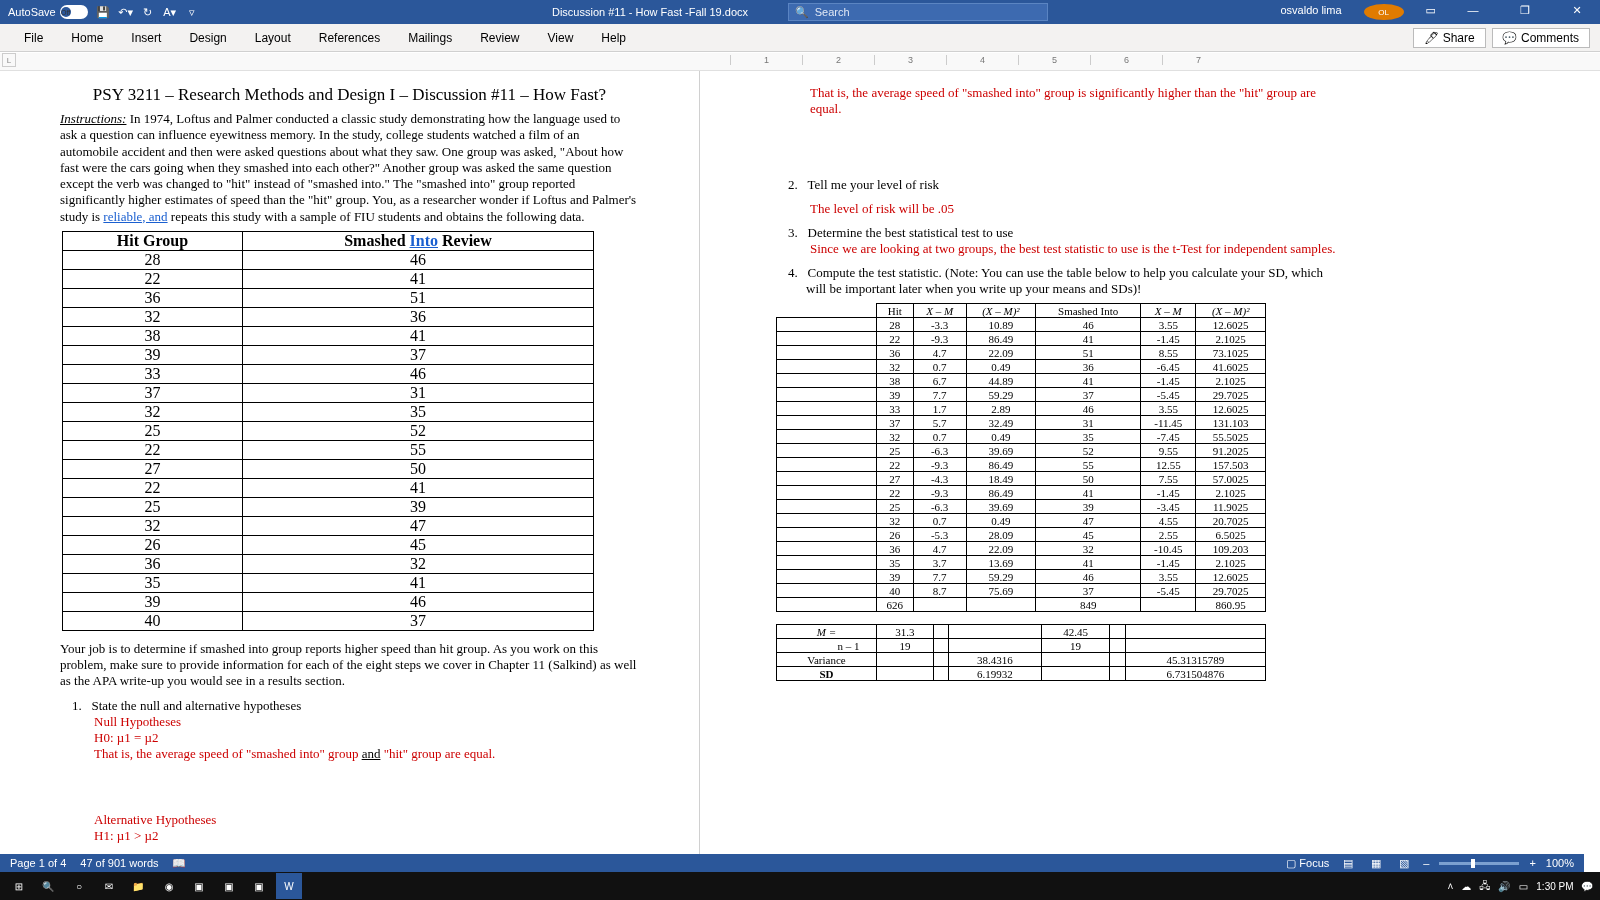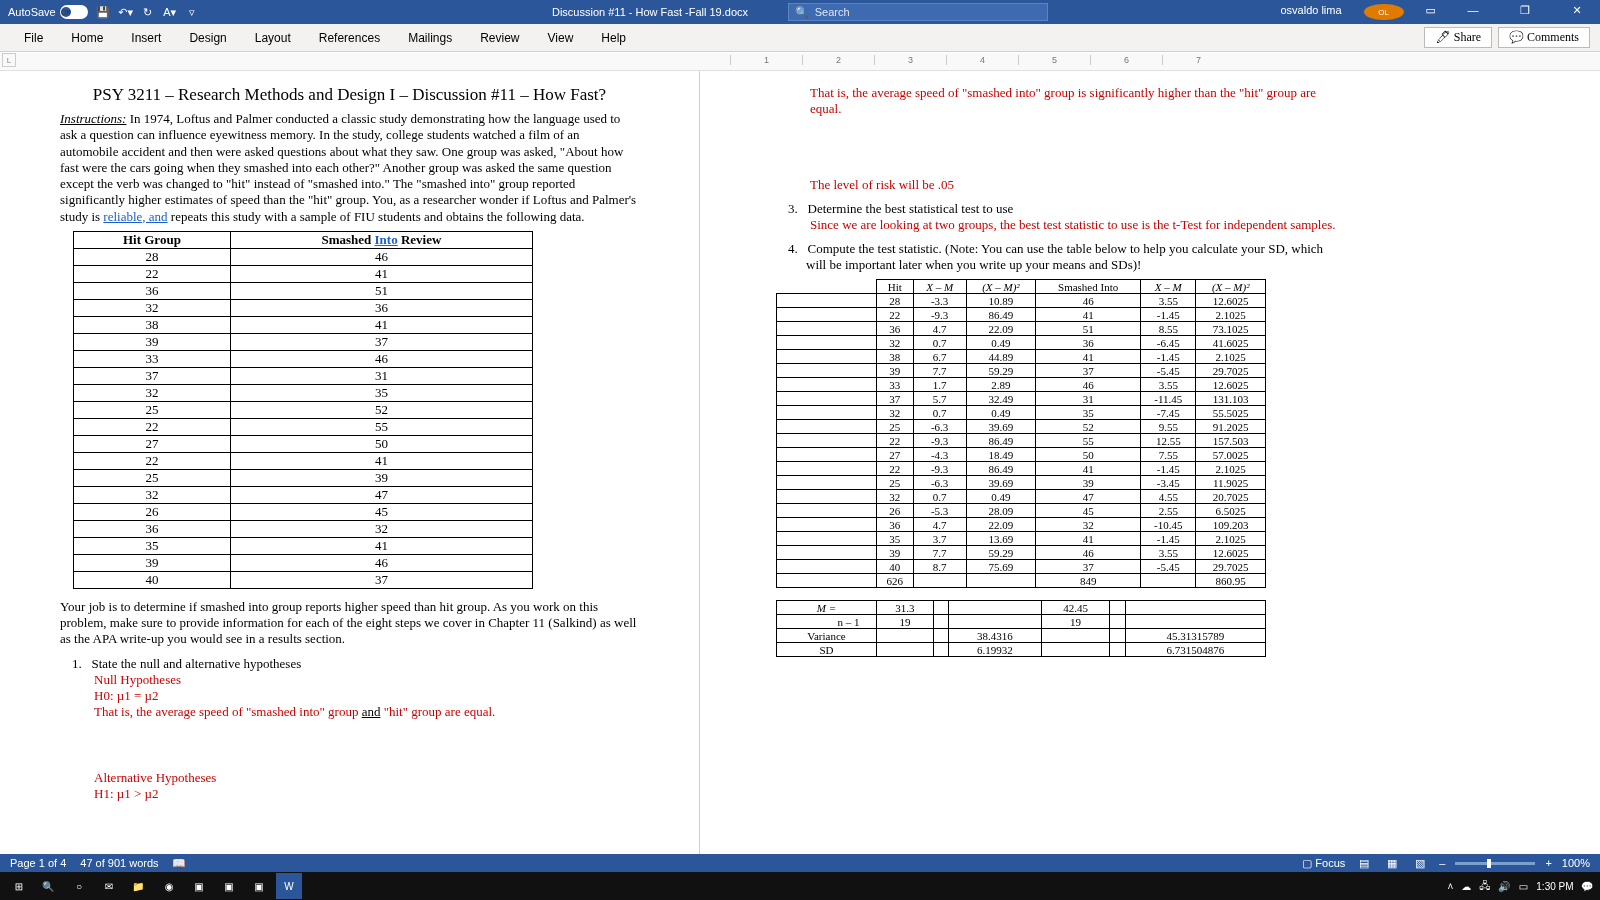--- a/index.html
+++ b/index.html
@@ -12,42 +12,42 @@
 .qat-icon { width:16px; height:16px; display:flex; align-items:center; justify-content:center; }
 .title-center { position:absolute; left:50%; transform:translateX(-50%); display:flex; align-items:center; gap:40px; }
 .doctitle { font-size:11px; }
 .searchbar { width:260px; height:18px; background:#3d6ab0; border:1px solid #5b85c2; display:flex; align-items:center; padding:0 6px; gap:6px; color:#e0e8f5; }
 .title-right { margin-left:auto; display:flex; align-items:flex-start; gap:22px; }
 .avatar { width:40px; height:16px; border-radius:50%; background:#e07b00; color:#fff; font-size:8px; display:flex; align-items:center; justify-content:center; }
 .win-btn { width:30px; display:flex; justify-content:center; cursor:pointer; }
 .ribbon { height:28px; background:#f3f2f1; border-bottom:1px solid #d0d0d0; display:flex; align-items:center; padding:0 10px; font-size:12px; }
 .ribbon-tab { padding:0 14px; height:28px; display:flex; align-items:center; cursor:pointer; }
 .ribbon-right { margin-left:auto; display:flex; gap:6px; }
-.share-btn { border:1px solid #bbb; padding:2px 10px; background:#fff; cursor:pointer;font-family:Liberation Serif, serif; }
+.share-btn { border:1px solid #bbb; padding:2px 10px; background:#fff; cursor:pointer; }
 .rulerbar { height:18px; background:#f9f9f9; border-bottom:1px solid #e0e0e0; position:relative; font-size:8px; color:#888; }
 .corner-l { width:14px; height:14px; border:1px solid #ccc; margin:1px 0 0 2px; display:flex; align-items:center; justify-content:center; }
 .ruler-right { position:absolute; left:730px; top:2px; display:flex; }
 .ruler-seg { width:72px; text-align:center; font-size:9px; color:#777; border-left:1px solid #ccc; }
 .doc-area { height:calc(900px - 24px - 28px - 18px - 18px - 28px); display:flex; overflow:hidden; background:#fff; }
 .page { width:700px; height:100%; padding:14px 60px 10px 60px; border-right:1px solid #d0d0d0; overflow:hidden; font-family:"Times New Roman",serif; font-size:13px; }
 .page.right { border-right:none; padding-left:76px; padding-right:60px; }
 .page h4.title { text-align:center; font-weight:normal; font-size:17px; margin-bottom:6px; }
 .instr { font-size:13px; line-height:1.25; margin-bottom:6px; }
-.data-table { width:460px; border-collapse:collapse; margin:4px 13px; font-size:13px; }
+.data-table { width:532px; border-collapse:collapse; margin:4px 2px; font-size:16px; }
 .data-table th, .data-table td { border:1px solid #000; text-align:center; padding:0 4px; height:14px; }
 .under { text-decoration:underline; color:#000; }
 .blue-under { text-decoration:underline; color:#1a5fd0; }
 .red { color:#cc0000; }
 .ol-item { margin-left:30px; text-indent:-18px; margin-top:8px; }
 .stats-table { width:490px; border-collapse:collapse; font-size:11px; }
 .stats-table th, .stats-table td { border:1px solid #000; text-align:center; padding:0 3px; height:14px; }
 .stats-table th { font-weight:normal; }
 .summary-table { width:490px; border-collapse:collapse; font-size:11px; margin-top:12px; }
 .summary-table td { border:1px solid #000; text-align:center; padding:0 3px; height:14px; }
-.statusbar { height:18px; background:#2b579a; color:#fff; display:flex; align-items:center; padding:0 10px; font-size:11px; gap:14px; position:absolute; bottom:28px; left:0; right:0; }
+.statusbar { height:18px; background:#2b579a; color:#fff; display:flex; align-items:center; padding:0 10px; font-size:11px; gap:14px; position:absolute; bottom:28px; left:0; right:16px; }
 .status-right { margin-left:auto; display:flex; align-items:center; gap:10px; }
 .view-btn { width:18px; height:14px; display:flex; align-items:center; justify-content:center; }
 .zoom-slider { width:80px; height:3px; background:#7ba0d0; position:relative; }
 .zoom-slider::after { content:''; position:absolute; left:40%; top:-3px; width:4px; height:9px; background:#fff; }
 .taskbar { height:28px; background:#111; color:#fff; display:flex; align-items:center; padding:0 6px; font-size:10px; gap:4px; position:absolute; bottom:0; left:0; right:0; }
 .tb-icon { width:26px; height:26px; display:flex; align-items:center; justify-content:center; }
 .tb-icon.word { background:#2b579a; }
 .tb-right { margin-left:auto; display:flex; align-items:center; gap:8px; }
 </style>
 </head>
@@ -219,20 +219,21 @@
       <div class="red"><span>That is, the average speed of "smashed into" group </span><span class="under">and</span><span>  "hit" group  are equal.</span></div>
     </div>
     <div style="margin-left:34px; margin-top:50px;">
       <div class="red">Alternative Hypotheses</div>
       <div class="red">H1: µ1 &gt; µ2</div>
     </div>
   </div>
 
   <div class="page right">
     <div class="red" style="margin-left:34px; margin-bottom:60px;">That is, the average speed of "smashed into" group is significantly higher than the "hit" group are equal.</div>
+    <div class="ol-item">2.&nbsp;&nbsp;&nbsp;<span>Tell me your level of risk</span></div>
     <div class="red" style="margin-left:34px; margin-top:8px;">The level of risk will be .05</div>
     <div class="ol-item">3.&nbsp;&nbsp;&nbsp;<span>Determine the best statistical test to use</span></div>
     <div class="red" style="margin-left:34px; margin-top:0;">Since we are looking at two groups, the best test statistic to use is the t-Test for independent samples.</div>
     <div class="ol-item">4.&nbsp;&nbsp;&nbsp;<span>Compute the test statistic. (Note: You can use the table below to help you calculate your SD, which will be important later when you write up your means and SDs)!</span></div>
     <table class="stats-table" style="margin-top:6px;">
       <thead>
         <tr>
           <th style="width:100px;border:none;"></th>
           <th>Hit</th>
           <th><i>X – M</i></th>
@@ -457,21 +458,21 @@
           <tr>
             <td style="font-style: normal; width: 100px;">Variance</td>
             <td></td>
             <td></td>
             <td>38.4316</td>
             <td></td>
             <td></td>
             <td>45.31315789</td>
           </tr>
           <tr>
-            <td style="font-style: normal; width: 100px;">SD</td>
+            <td style="font-style: normal; width: 100px; font-weight: bold;">SD</td>
             <td></td>
             <td></td>
             <td>6.19932</td>
             <td></td>
             <td></td>
             <td>6.731504876</td>
           </tr>
         </tbody>
     </table>
   </div>

